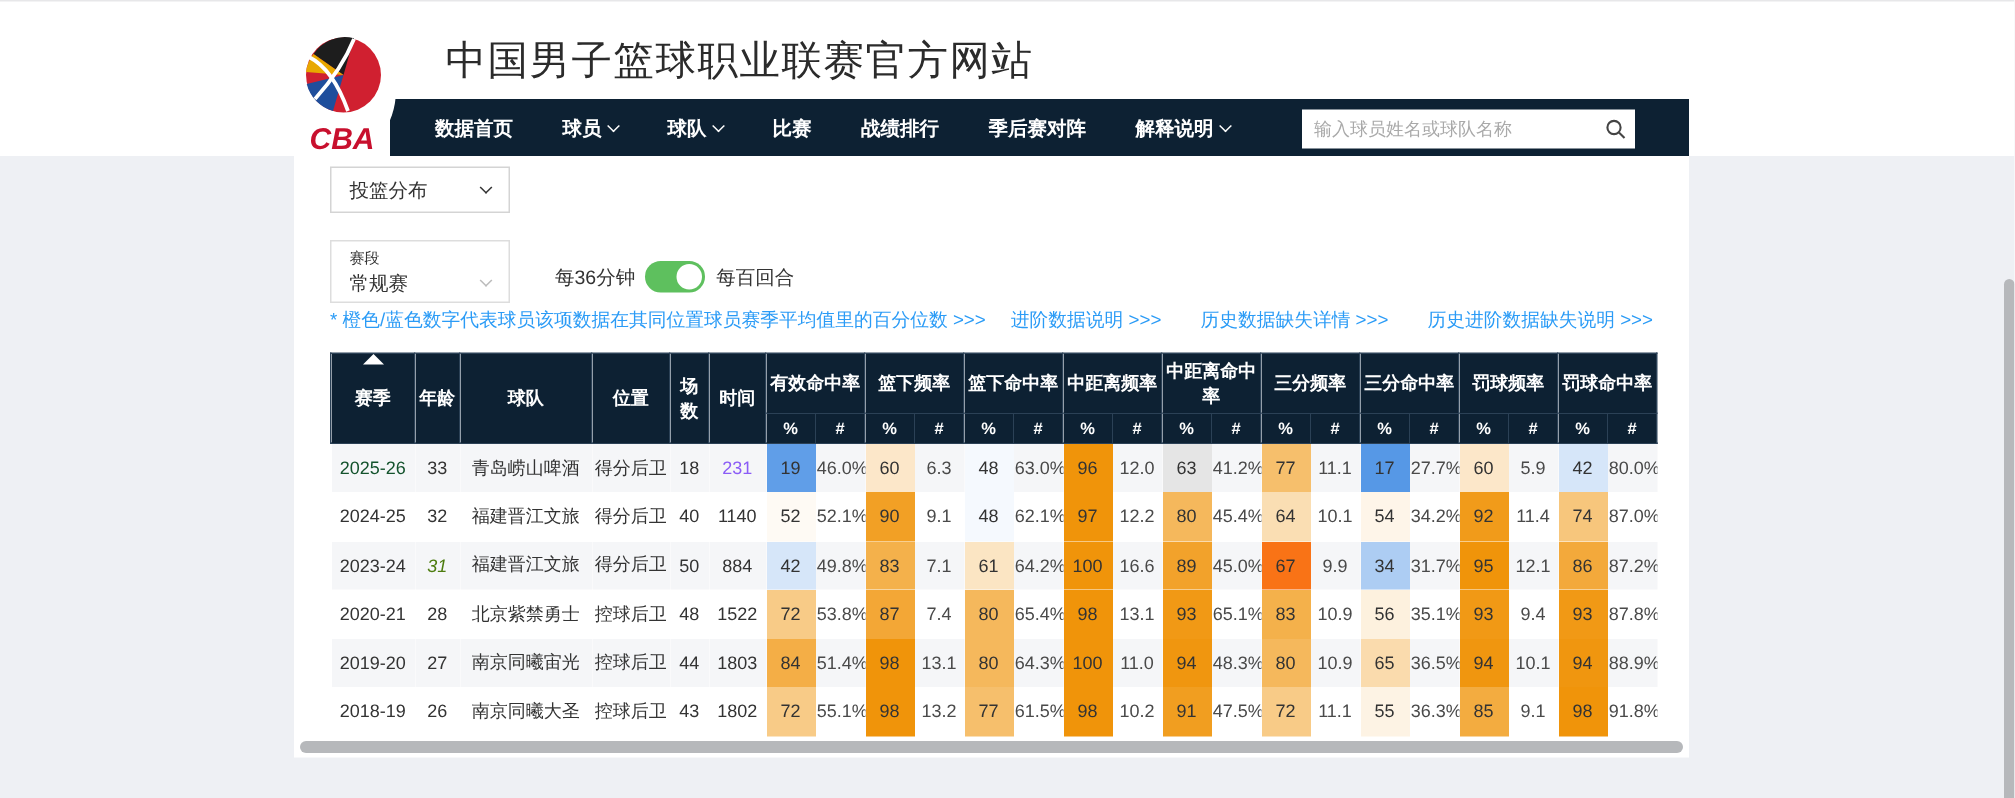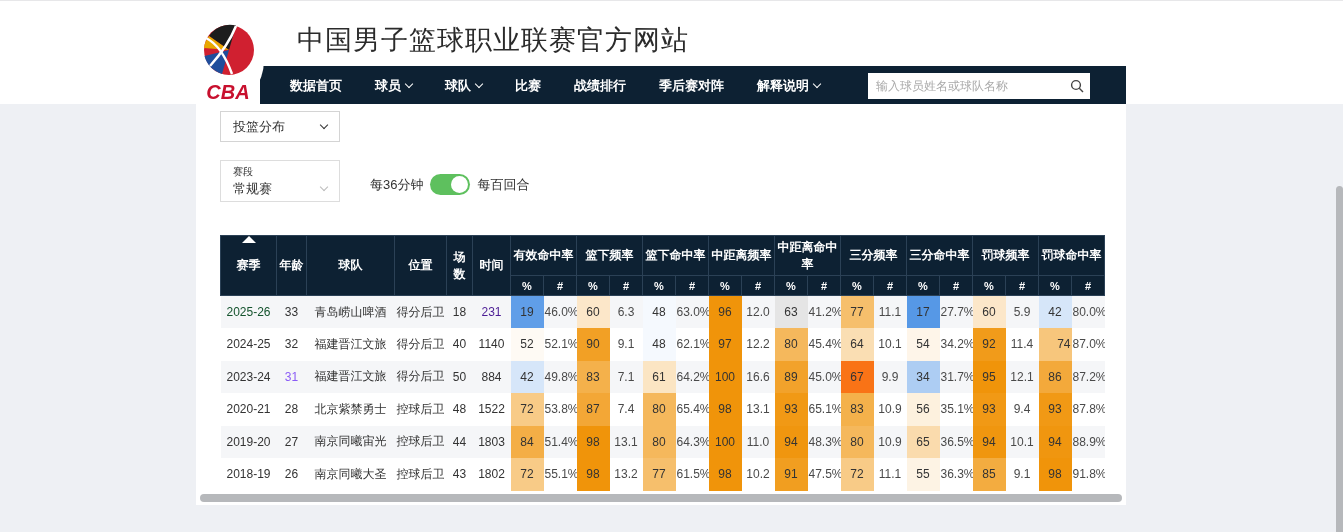--- a/index.html
+++ b/index.html
@@ -132,20 +132,28 @@
   </div>
 
   <div class="toggle-row">
     <span>每36分钟</span>
     <span class="switch">
         <span class="knob"></span>
       </span>
     <span>每百回合</span>
   </div>
 
+  <div class="note-row">
+    <span>* 橙色/蓝色数字代表球员该项数据在其同位置球员赛季平均值里的百分位数 &gt;&gt;&gt;</span>
+    <span class="note-links">
+        <span>进阶数据说明 &gt;&gt;&gt;</span>
+        <span>历史数据缺失详情 &gt;&gt;&gt;</span>
+        <span>历史进阶数据缺失说明 &gt;&gt;&gt;</span>
+      </span>
+  </div>
 
   <div class="table-wrap">
     <table>
       <colgroup id="cols">
           <col style="width: 56px;">
           <col style="width: 30px;">
           <col style="width: 88px;">
           <col style="width: 52px;">
           <col style="width: 26px;">
           <col style="width: 38px;">
@@ -207,21 +215,21 @@
             <th>#</th>
           </tr>
         </thead>
       <tbody id="tbody">
           <tr>
             <td style="color: #14532d;">2025-26</td>
             <td style="color: rgb(51, 51, 51);">33</td>
             <td style="color: rgb(51, 51, 51);">青岛崂山啤酒</td>
             <td style="color: rgb(51, 51, 51);">得分后卫</td>
             <td style="color: rgb(51, 51, 51);">18</td>
-            <td style="color: #4c1d95;">231</td>
+            <td style="color: #8b5cf6;">231</td>
             <td class="pct" style="background: rgb(96, 158, 232);">19</td>
             <td>46.0%</td>
             <td class="pct" style="background: rgb(252, 231, 201);">60</td>
             <td>6.3</td>
             <td class="pct" style="background: rgb(245, 249, 254);">48</td>
             <td>63.0%</td>
             <td class="pct" style="background: rgb(240, 148, 10);">96</td>
             <td>12.0</td>
             <td class="pct" style="background: #e5e5e5;">63</td>
             <td>41.2%</td>
@@ -250,26 +258,26 @@
             <td class="pct" style="background: rgb(240, 148, 10);">97</td>
             <td>12.2</td>
             <td class="pct" style="background: rgb(245, 184, 92);">80</td>
             <td>45.4%</td>
             <td class="pct" style="background: rgb(250, 222, 179);">64</td>
             <td>10.1</td>
             <td class="pct" style="background: rgb(254, 245, 233);">54</td>
             <td>34.2%</td>
             <td class="pct" style="background: rgb(241, 155, 26);">92</td>
             <td>11.4</td>
-            <td class="pct" style="background: rgb(247, 198, 124); text-align: right;">74</td>
+            <td class="pct" style="background: rgb(247, 198, 124);">74</td>
             <td>87.0%</td>
           </tr>
           <tr>
             <td style="color: rgb(51, 51, 51);">2023-24</td>
-            <td style="color: #8b5cf6;">31</td>
+            <td style="color: #4d7c0f; font-style: italic;">31</td>
             <td style="color: rgb(51, 51, 51);">福建晋江文旅</td>
             <td style="color: rgb(51, 51, 51);">得分后卫</td>
             <td style="color: rgb(51, 51, 51);">50</td>
             <td style="color: rgb(51, 51, 51);">884</td>
             <td class="pct" style="background: rgb(214, 230, 249);">42</td>
             <td>49.8%</td>
             <td class="pct" style="background: rgb(244, 177, 75);">83</td>
             <td>7.1</td>
             <td class="pct" style="background: rgb(251, 229, 195);">61</td>
             <td>64.2%</td>

